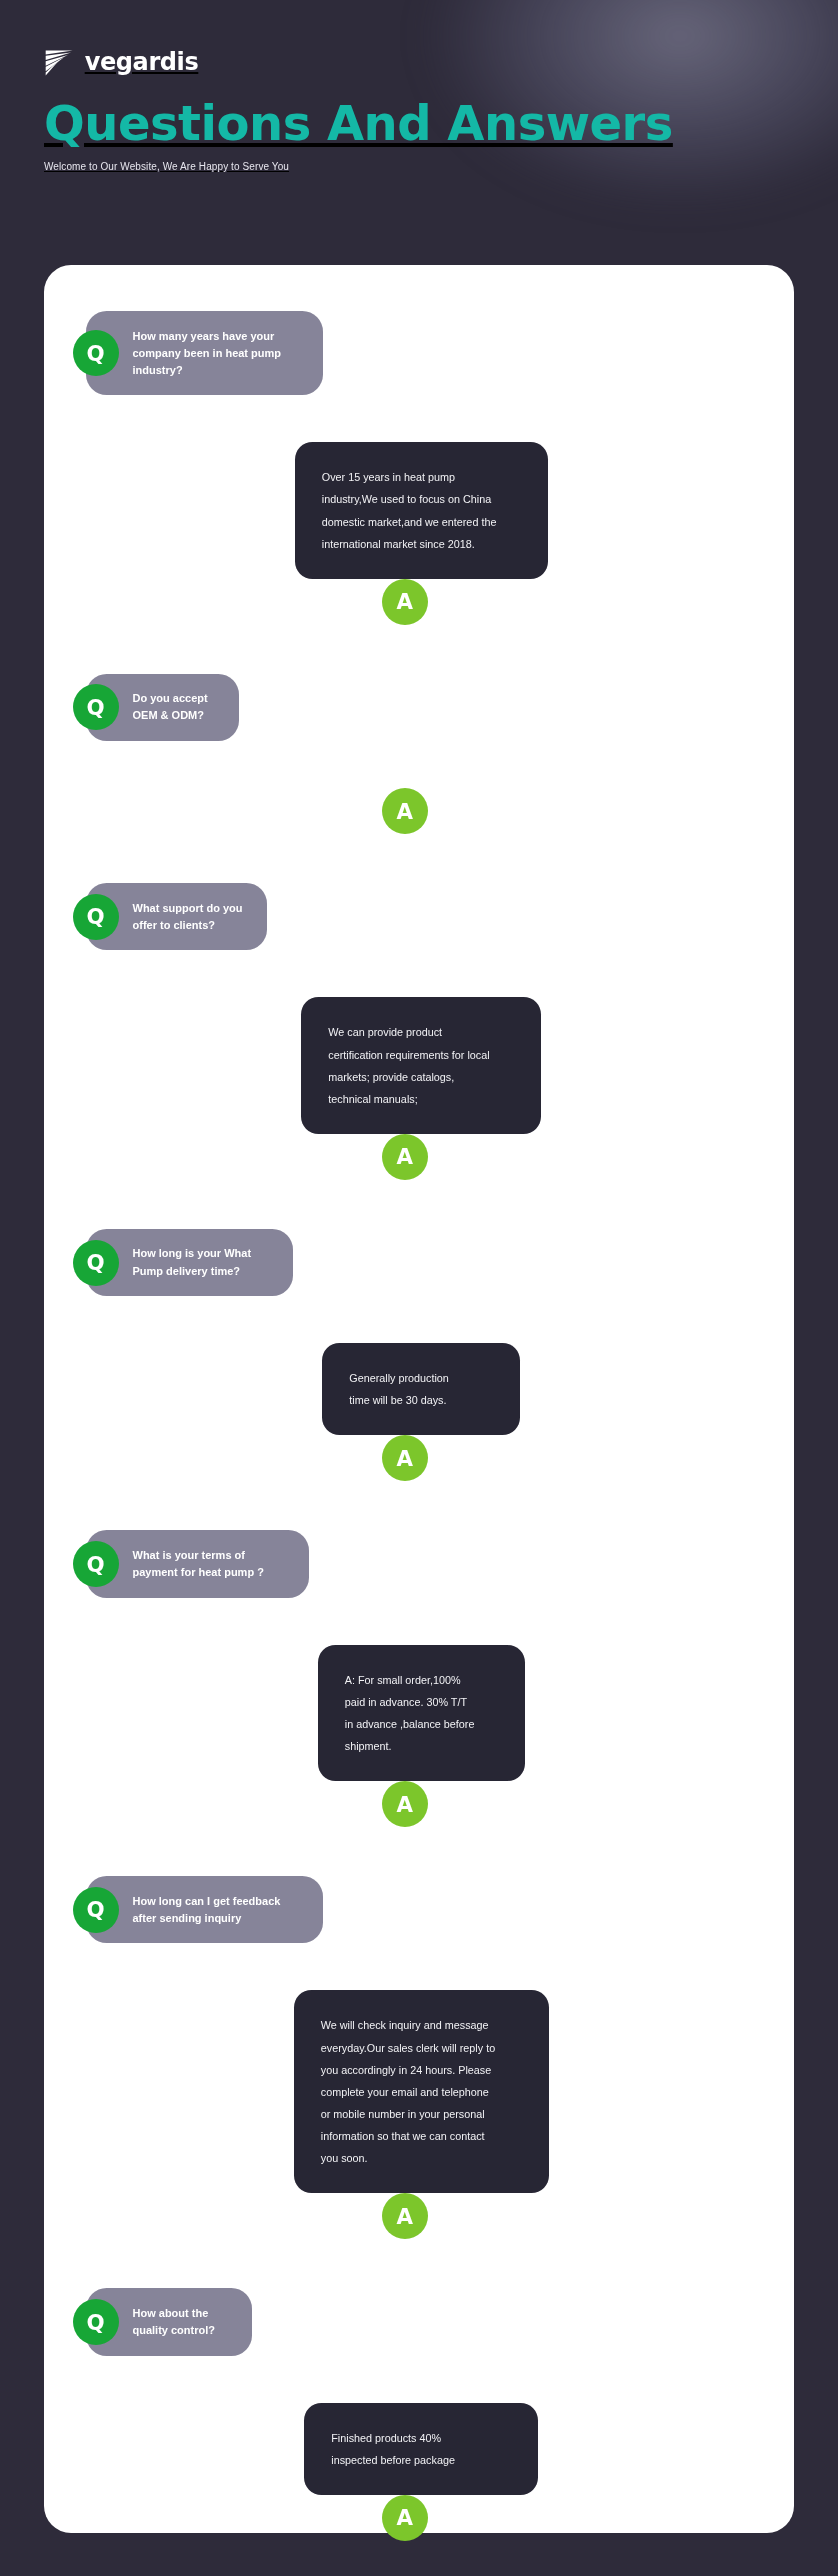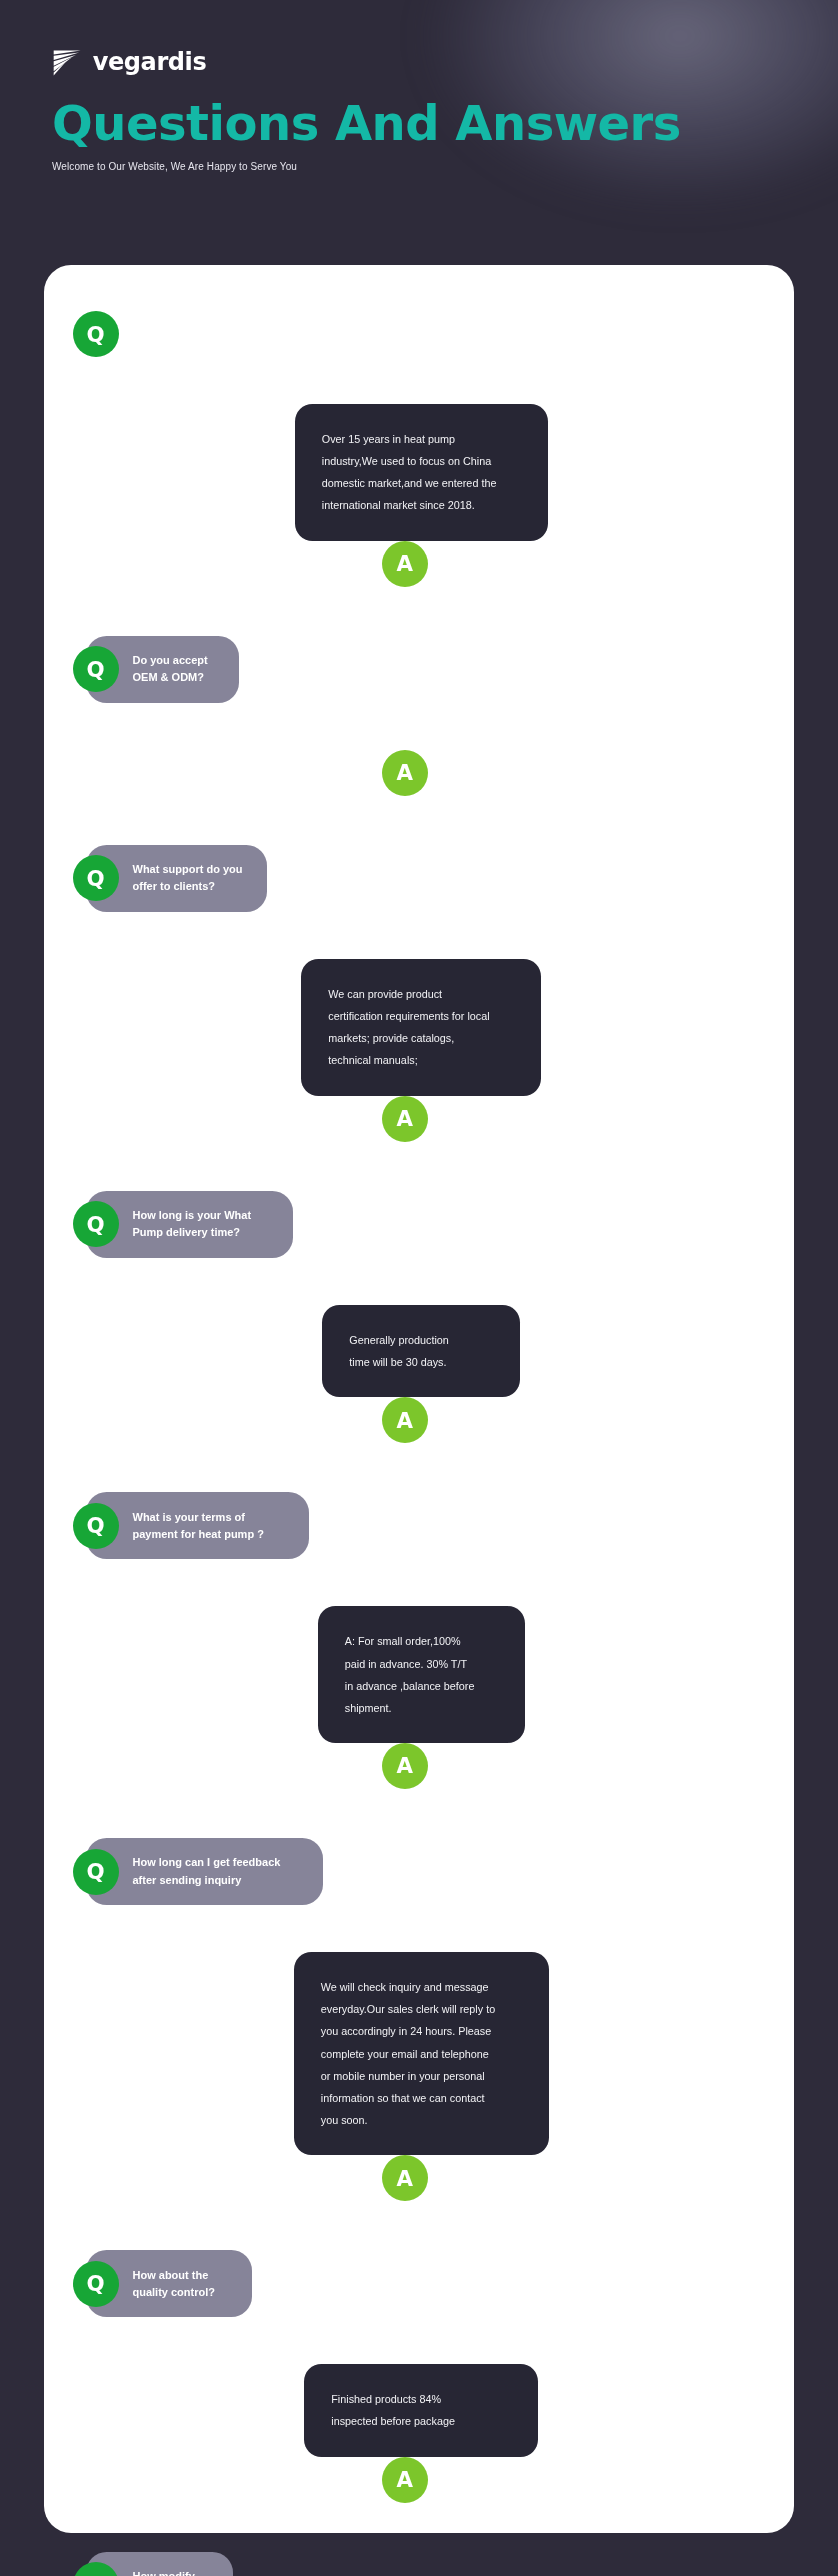--- a/index.html
+++ b/index.html
@@ -39,23 +39,24 @@
                  rgba(150,150,175,0.55) 0%,
                  rgba(120,120,150,0.34) 38%,
                  rgba(70,68,92,0.14) 66%,
                  rgba(46,43,58,0.0) 82%);
     filter: blur(14.2px);
     pointer-events: none;
   }
 
   .header-inner {
     position: absolute;
-    left: 52px;
+    left: 44px;
     top: 46px;
     z-index: 3;
+    text-decoration: underline;
   }
 
   .logo-row {
     display: flex;
     align-items: center;
     gap: 8.7px;
     height: 32px;
   }
   .logo-mark { width: 32px; height: 27px; display: block; }
   .logo-word {
@@ -193,20 +194,21 @@
       <h1 class="page-title">Questions And Answers</h1>
       <div class="page-subtitle">Welcome to Our Website, We Are Happy to Serve You</div>
     </div>
   </div>
 
   <div class="card">
     <div class="qa-list" id="qa-list">
         <div class="qa-block">
           <div class="q-row">
             <div class="badge badge-q">Q</div>
+            <div class="q-bubble" style="width:237px">How many years have your company been in heat pump industry?</div>
           </div>
           <div class="spacer-q"></div>
           <div class="a-row">
             <div class="a-bubble" style="width:253px">Over 15 years in heat pump industry,We used to focus on China domestic market,and we entered the international market since 2018.</div>
             <div class="badge badge-a">A</div>
           </div>
           <div class="spacer-a"></div>
         </div>
         <div class="qa-block">
           <div class="q-row">
@@ -267,21 +269,21 @@
           </div>
           <div class="spacer-a"></div>
         </div>
         <div class="qa-block">
           <div class="q-row">
             <div class="badge badge-q">Q</div>
             <div class="q-bubble" style="width:166px">How about the quality control?</div>
           </div>
           <div class="spacer-q"></div>
           <div class="a-row">
-            <div class="a-bubble" style="width:234px">Finished products 84% inspected before package</div>
+            <div class="a-bubble" style="width:234px">Finished products 40% inspected before package</div>
             <div class="badge badge-a">A</div>
           </div>
           <div class="spacer-a"></div>
         </div>
         <div class="qa-block">
           <div class="q-row">
             <div class="badge badge-q">Q</div>
             <div class="q-bubble" style="width:147px">How modify the shipment?</div>
           </div>
           <div class="spacer-q"></div>

